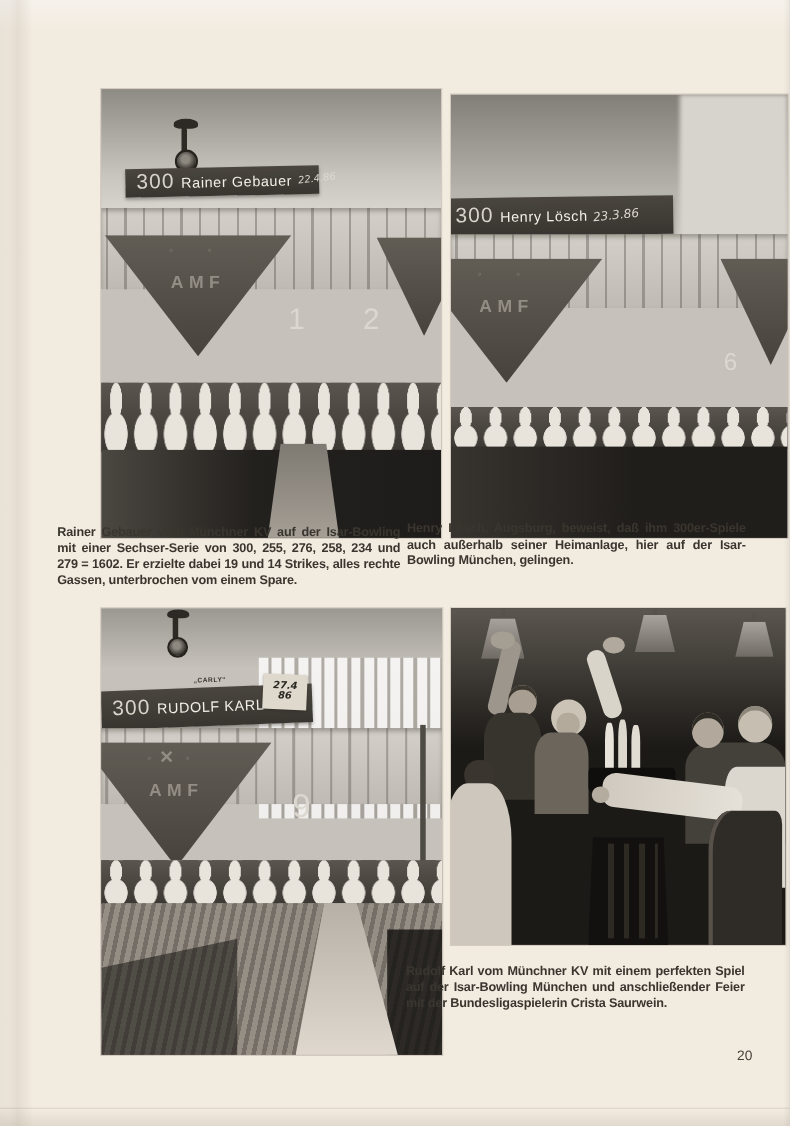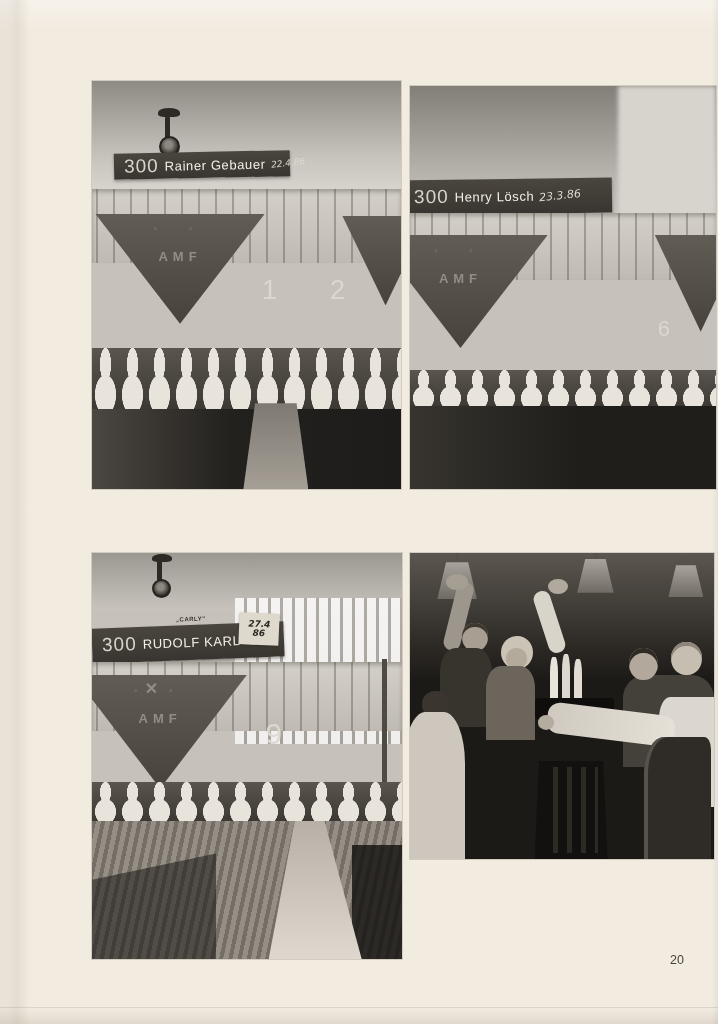--- a/index.html
+++ b/index.html
@@ -32,21 +32,21 @@
   .banner{background:linear-gradient(180deg,#4a463f,#38342f);display:flex;align-items:center;box-shadow:0 2px 3px rgba(30,27,23,.35);}
   .banner span{position:static;}
   .bscore{font-size:19px;font-weight:400;color:#d9d4cb;letter-spacing:1px;padding:0 6px 0 10px;}
   .bname{font-size:13px;font-weight:400;color:#f3efe7;letter-spacing:.6px;white-space:nowrap;}
   .bdate{font-size:9px;font-style:italic;color:#ded9cf;transform:rotate(-5deg);padding-left:5px;white-space:nowrap;font-family:"DejaVu Sans",sans-serif;}
   .mask{background-image:
       repeating-linear-gradient(90deg, rgba(82,78,71,0) 0 4px, rgba(82,78,71,.38) 4px 6px, rgba(82,78,71,0) 6px 17px),
       linear-gradient(180deg,#d4d0c9,#bfbbb4);
       box-shadow:inset 0 3px 4px rgba(60,56,50,.35);}
   .tri{clip-path:polygon(0 0,100% 0,50% 100%);background:linear-gradient(180deg,#615c54,#47433c);}
-  .tri-label{position:absolute;left:0;right:0;top:32%;text-align:center;font-size:13px;font-weight:bold;letter-spacing:5px;color:rgba(196,190,180,.55);}
+  .tri-label{position:absolute;left:0;right:0;top:32%;text-align:center;font-size:16px;font-weight:bold;letter-spacing:5px;color:rgba(196,190,180,.55);}
   .tri-rings{position:absolute;left:0;right:0;top:8%;text-align:center;font-size:11px;letter-spacing:14px;color:rgba(196,190,180,.4);}
   .pins{background-color:#47433d;
     background-image:
       radial-gradient(ellipse 40% 32% at 50% 74%, #e8e4dc 95%, rgba(0,0,0,0) 100%),
       radial-gradient(ellipse 21% 27% at 50% 26%, #e8e4dc 95%, rgba(0,0,0,0) 100%),
       linear-gradient(180deg,#5a554e,#3b3732);
     background-size:27px 100%,27px 100%,100% 100%;
     background-repeat:repeat-x,repeat-x,no-repeat;}
   .floor{background:linear-gradient(90deg,#4b4741,#23211e 45%,#1e1c1a);}
   .lanenum{color:#dcd8d0;font-weight:400;}
@@ -225,20 +225,21 @@
       <div class="p1-stache"></div>
       <div class="p1-torso"></div>
       <div class="p1-slv-l"></div>
       <div class="p1-slv-r"></div>
       <div class="p1-pants"></div>
       <div class="legsplit p1-split"></div>
       <div class="p1-shoe-l"></div>
       <div class="p1-shoe-r"></div>
     </div>
   </figure>
+  <p class="caption cap1">Rainer Gebauer vom Münchner KV auf der Isar-Bowling mit einer Sechser-Serie von 300, 255, 276, 258, 234 und 279 = 1602. Er erzielte dabei 19 und 14 Strikes, alles rechte Gassen, unterbrochen vom einem Spare.</p>
 
   <figure class="ph ph2">
     <div class="ceil p2-ceil"></div>
     <div class="p2-wall"></div>
     <div class="spr-cap p2-spr2"></div>
     <div class="spr-stem p2-spr1"></div>
     <div class="spr-head p2-spr3"></div>
     <div class="banner p2-banner">
       <span class="bscore">300</span>
       <span class="bname">Henry Lösch</span>
@@ -259,20 +260,21 @@
       <div class="p2-torso"></div>
       <div class="p2-collar"></div>
       <div class="skin p2-arm-l"></div>
       <div class="skin p2-arm-r"></div>
       <div class="p2-trousers"></div>
       <div class="legsplit p2-split"></div>
       <div class="p2-shoe-l"></div>
       <div class="p2-shoe-r"></div>
     </div>
   </figure>
+  <p class="caption cap2">Henry Lösch, Augsburg, beweist, daß ihm 300er-Spiele auch außerhalb seiner Heimanlage, hier auf der Isar-Bowling München, gelingen.</p>
 
   <figure class="ph ph3">
     <div class="ceil p3-ceil"></div>
     <div class="p3-wall"></div>
     <div class="spr-cap p3-spr2"></div>
     <div class="spr-stem p3-spr1"></div>
     <div class="spr-head p3-spr3"></div>
     <div class="banner p3-banner">
       <span class="bscore">300</span>
       <span class="bname">RUDOLF KARL</span>
@@ -335,16 +337,17 @@
     <div class="p4-head4"></div>
     <div class="p4-shirtR"></div>
     <div class="p4-armacross"></div>
     <div class="p4-handtip"></div>
     <div class="p4-forehead"></div>
     <div class="p4-forebody"></div>
     <div class="p4-chairC"></div>
     <div class="p4-chairC-slats"></div>
     <div class="p4-chairR"></div>
   </figure>
+  <p class="caption cap3">Rudolf Karl vom Münchner KV mit einem perfekten Spiel auf der Isar-Bowling München und anschließender Feier mit der Bundesligaspielerin Crista Saurwein.</p>
 
   <div class="folio">20</div>
   <div class="crease"></div>
 </div>
 
 </body></html>

